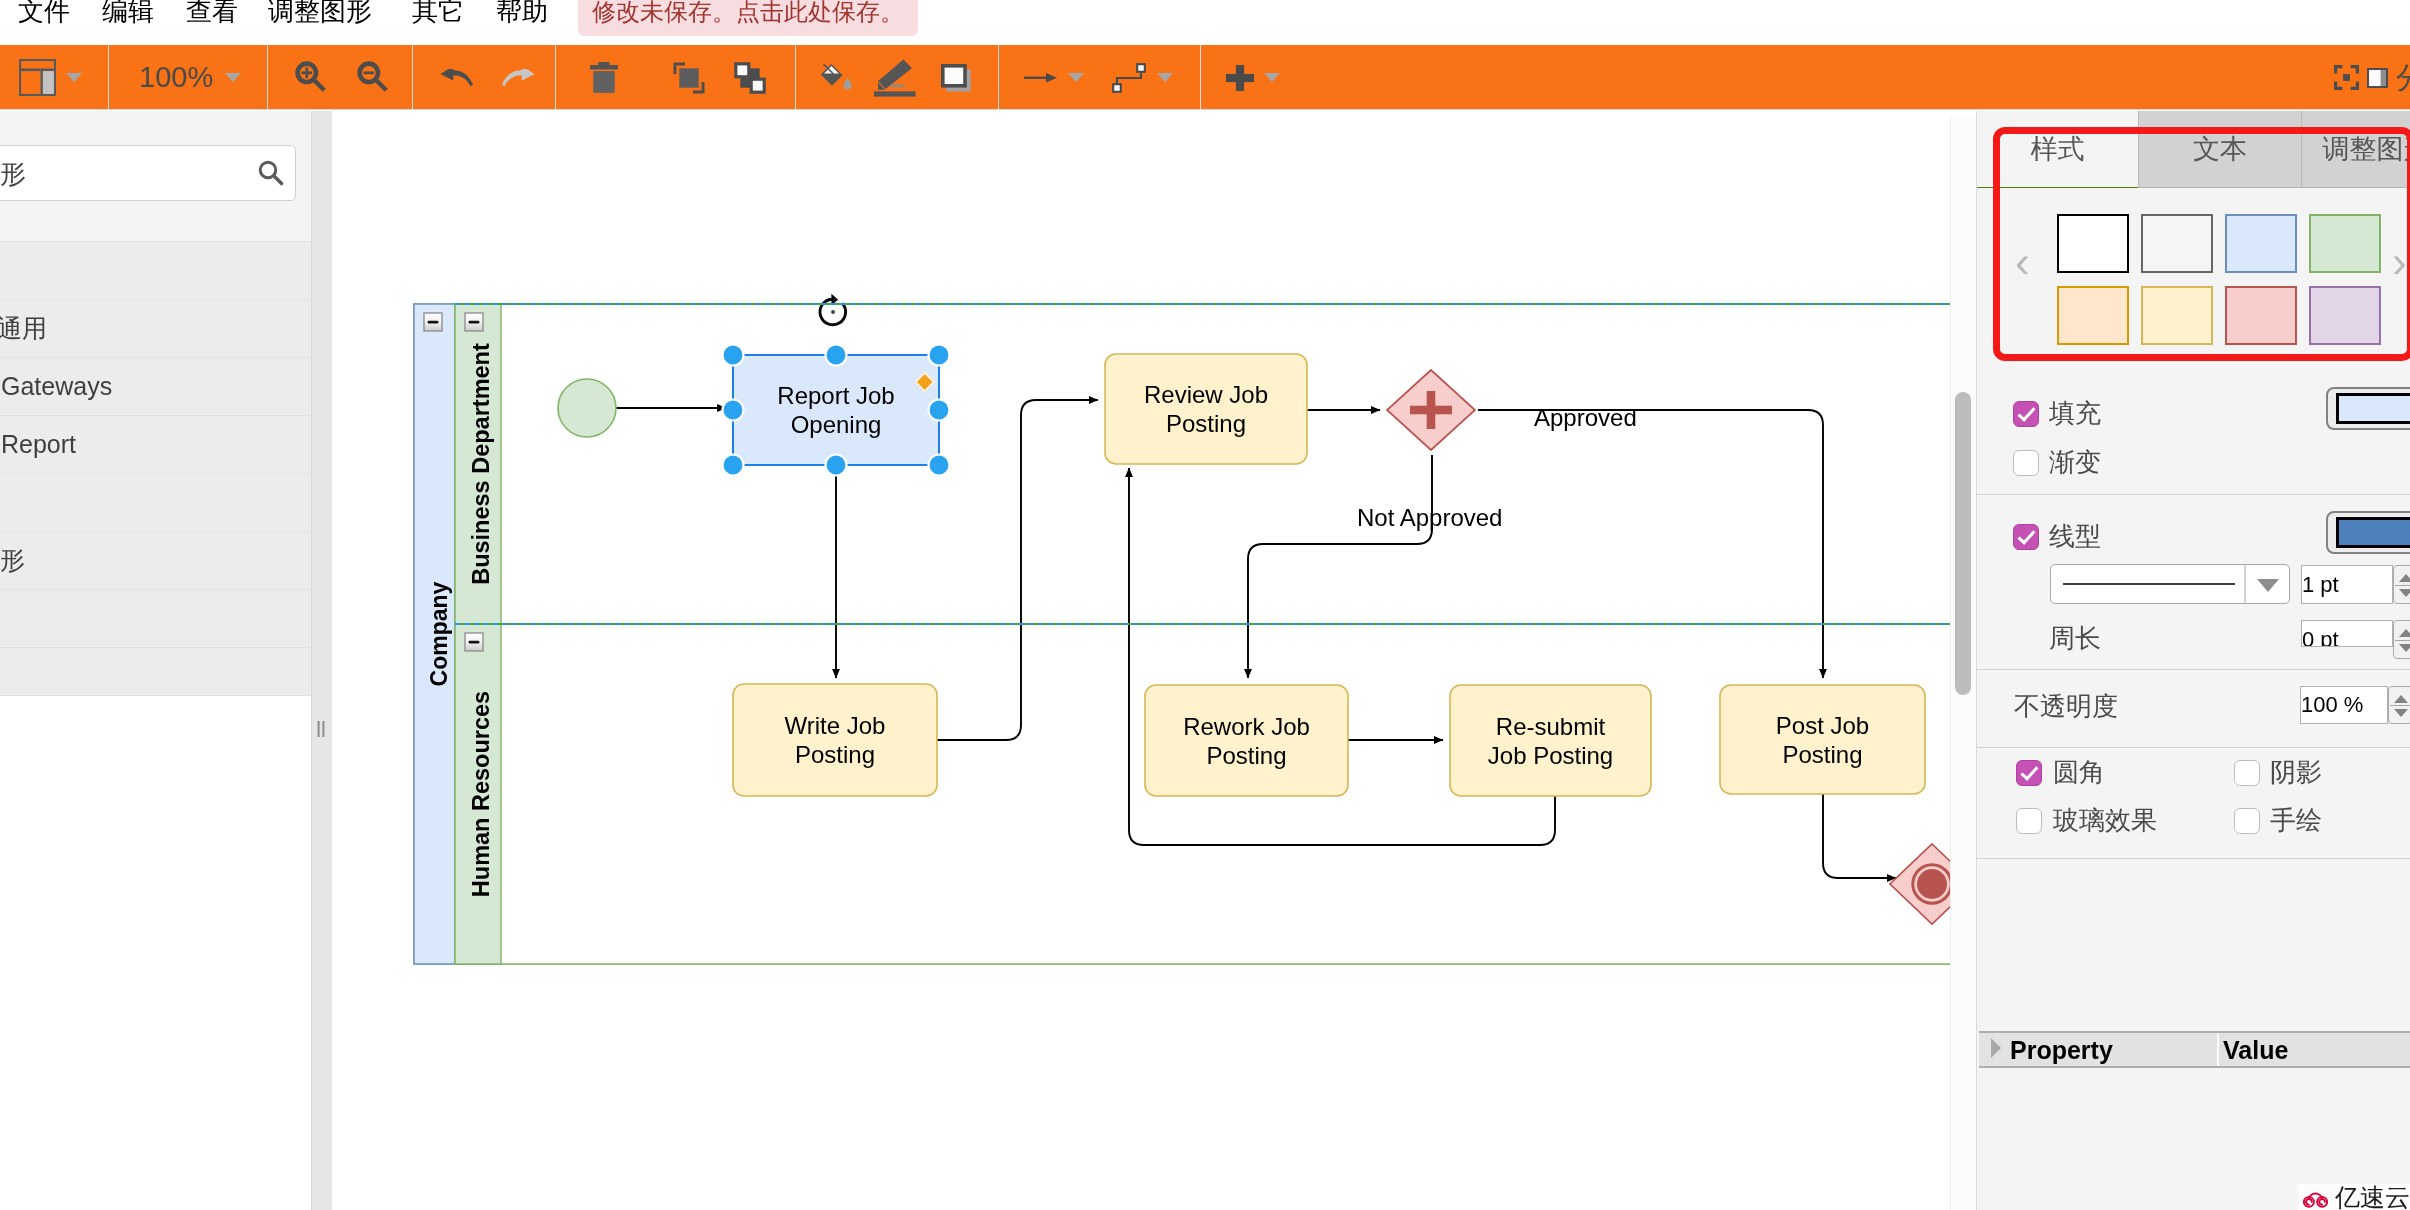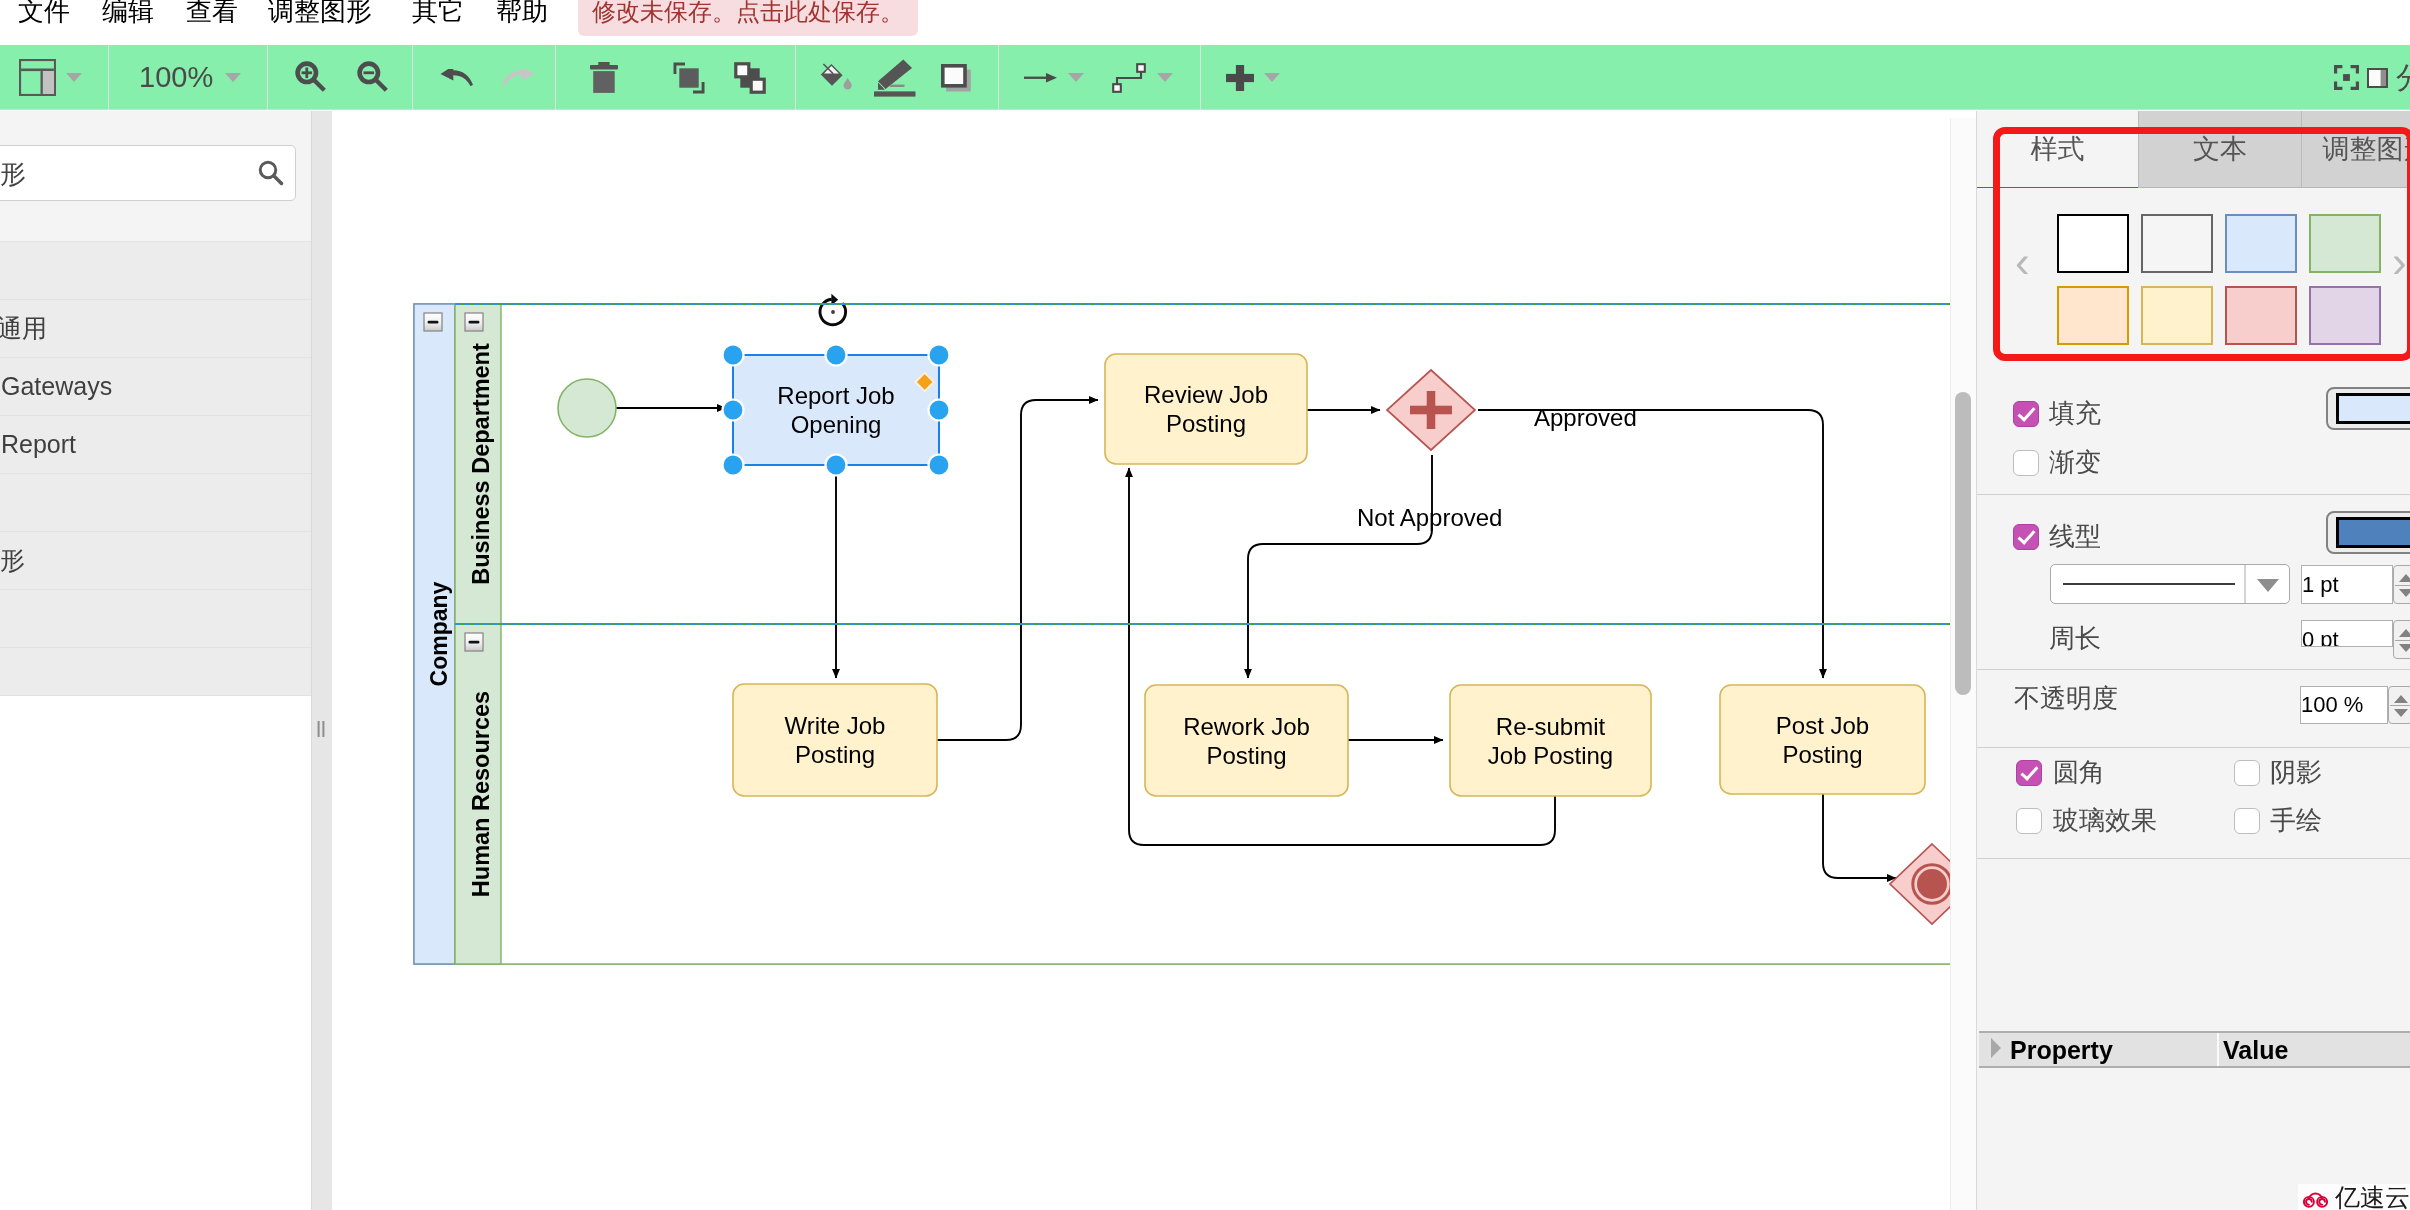--- a/index.html
+++ b/index.html
@@ -11,21 +11,21 @@
   
   #menubar{position:absolute;left:0;top:0;width:2410px;height:45px;background:#ffffff;
            border-bottom:1px solid #e5e5e5;}
   .menu-item{position:absolute;top:-9px;font-size:26px;color:#000;line-height:40px;
              white-space:nowrap;cursor:default;}
   #unsaved-banner{position:absolute;top:-9px;height:45px;line-height:42px;
       background:#f7dde0;color:#a0342f;font-size:24px;padding:0 14px;border-radius:6px;
       white-space:nowrap;cursor:pointer;overflow:hidden;}
 
   
-  #toolbar{position:absolute;left:0;top:45px;width:2410px;height:65px;background:#86efac;
+  #toolbar{position:absolute;left:0;top:45px;width:2410px;height:65px;background:#f97316;
            border-bottom:1px solid #d7d7d7;box-sizing:border-box;}
   .tb-div{position:absolute;top:0;width:1px;height:65px;background:#e0e0e0;}
   .tb-btn{position:absolute;top:0;height:65px;display:flex;align-items:center;justify-content:center;cursor:pointer;}
   .tb-caret{width:0;height:0;border-left:8.5px solid transparent;border-right:8.5px solid transparent;
             border-top:9.5px solid #a6a6a6;}
   #zoom-label{position:absolute;height:65px;line-height:65px;font-size:29px;color:#4a4a4a;}
 
   
   #sidebar{position:absolute;left:0;top:111px;width:312px;height:1099px;background:#f4f4f4;
            overflow:hidden;border-right:1px solid #d9d9d9;box-sizing:border-box;}
@@ -433,21 +433,21 @@
       </span>
       <span class="fmt-lbl" style="left:72px;top:128px">周长</span>
       <span class="numfield" style="left:324px;top:125px;width:92px;height:27px;line-height:37px;padding-right:6px">0 pt</span>
       <span class="spinner" style="left:416px;top:125px;height:39px">
         <span class="spin-up" style="top:8px;border-bottom:8px solid #828282"></span>
         <span class="spin-dn" style="top:23px;border-top:8px solid #828282"></span>
       </span>
     </div>
 
     <div class="fmt-sec" style="top:559px;height:78px">
-      <span class="fmt-lbl" style="left:37px;top:13px">不透明度</span>
+      <span class="fmt-lbl" style="left:37px;top:21px">不透明度</span>
       <span class="numfield" style="left:323px;top:16px;width:88px;height:38px;line-height:36px;padding-right:6px">100 %</span>
       <span class="spinner" style="left:411px;top:16px;height:38px">
         <span class="spin-up" style="top:8px;border-bottom:8px solid #828282"></span>
         <span class="spin-dn" style="top:22px;border-top:8px solid #828282"></span>
       </span>
     </div>
 
     <div class="fmt-sec" style="top:637px;height:111px">
       <span class="ck on" style="left:39px;top:12px"></span>
       <span class="fmt-lbl" style="left:76px;top:9px">圆角</span>

